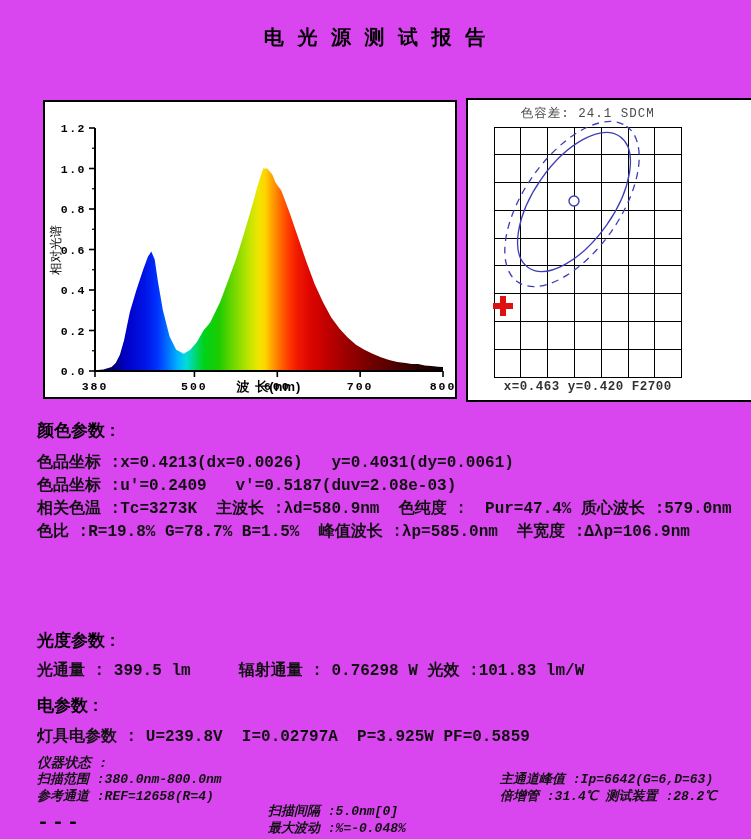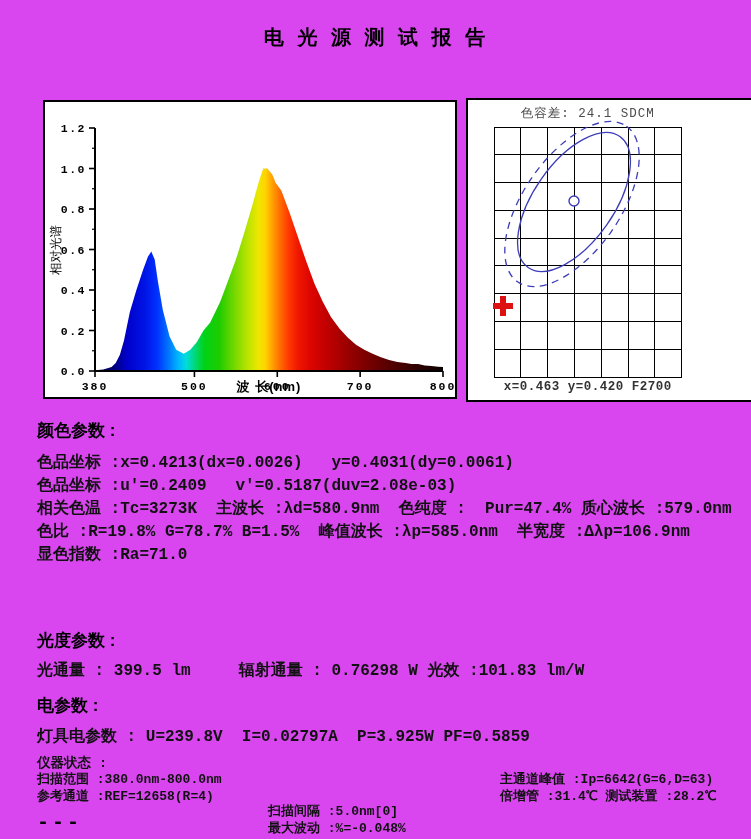--- a/index.html
+++ b/index.html
@@ -11,21 +11,21 @@
   .left-box{left:43px;top:100px;width:414px;height:299px;}
   .right-box{left:466px;top:98px;width:293px;height:304px;}
   .box svg{position:absolute;left:-2px;top:-2px;}
   .sec{position:absolute;left:37px;}
   .h{font-size:17px;font-weight:bold;color:#000;line-height:24px;}
   .lines{margin-top:9px;}
   .tline{font-family:"Liberation Mono","DejaVu Sans Mono",monospace;font-size:16px;
          font-weight:700;line-height:23px;white-space:pre;color:#111;}
   .sec-photo .lines{margin-top:7px;}
   .sec-elec .lines{margin-top:8px;}
-  .inst{}
+  .inst{font-style:italic;}
   .ih{font-size:13.5px;font-weight:700;line-height:16px;color:#111;
       font-family:"Liberation Mono","DejaVu Sans Mono",monospace;}
   .irow{position:relative;height:16.5px;font-family:"Liberation Mono","DejaVu Sans Mono",monospace;
         font-size:13px;font-weight:700;white-space:pre;color:#111;}
   .irow span{position:absolute;top:0;line-height:16.5px;}
   .irow .c0{left:0;} .irow .c1{left:231px;margin-top:32px;} .irow .c2{left:463px;}
   .footer-mark{position:absolute;left:37px;top:811px;font-family:"Liberation Mono","DejaVu Sans Mono",monospace;
         font-size:20px;font-weight:700;letter-spacing:3px;color:#000;}
 </style>
 </head>
@@ -116,21 +116,20 @@
       </svg>
   </div>
 
   <div class="sec" style="top:419px">
     <div class="h">颜色参数 :</div>
     <div class="lines">
         <div class="tline">色品坐标 :x=0.4213(dx=0.0026)   y=0.4031(dy=0.0061)</div>
         <div class="tline">色品坐标 :u'=0.2409   v'=0.5187(duv=2.08e-03)</div>
         <div class="tline">相关色温 :Tc=3273K  主波长 :λd=580.9nm  色纯度 :  Pur=47.4% 质心波长 :579.0nm</div>
         <div class="tline">色比 :R=19.8% G=78.7% B=1.5%  峰值波长 :λp=585.0nm  半宽度 :Δλp=106.9nm</div>
-        <div class="tline">显色指数 :Ra=71.0</div>
       </div>
   </div>
 
   <div class="sec sec-photo" style="top:629px">
     <div class="h">光度参数 :</div>
     <div class="lines">
         <div class="tline">光通量 : 399.5 lm     辐射通量 : 0.76298 W 光效 :101.83 lm/W</div>
       </div>
   </div>
 

